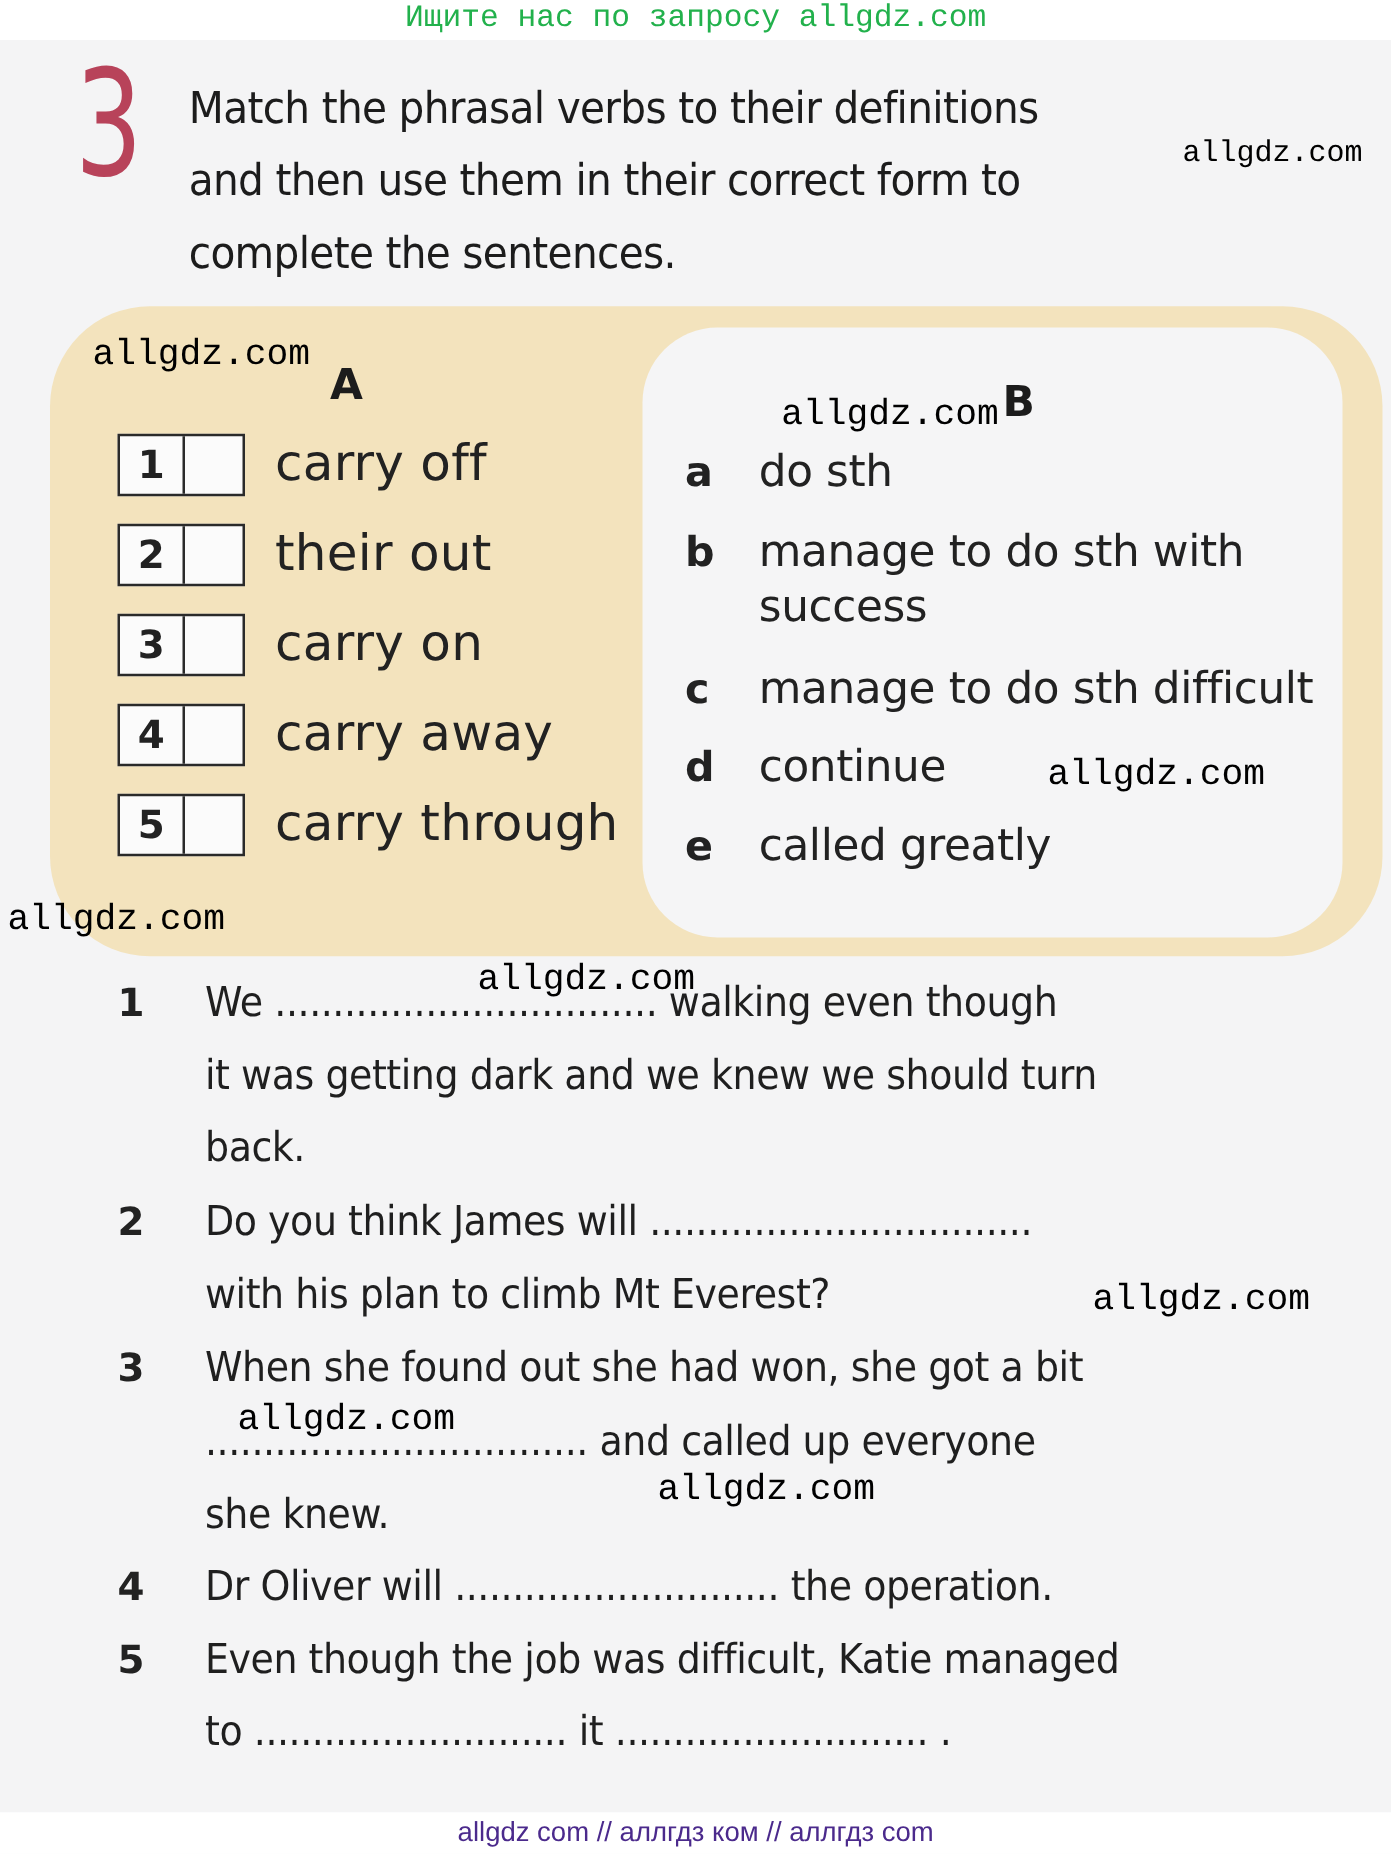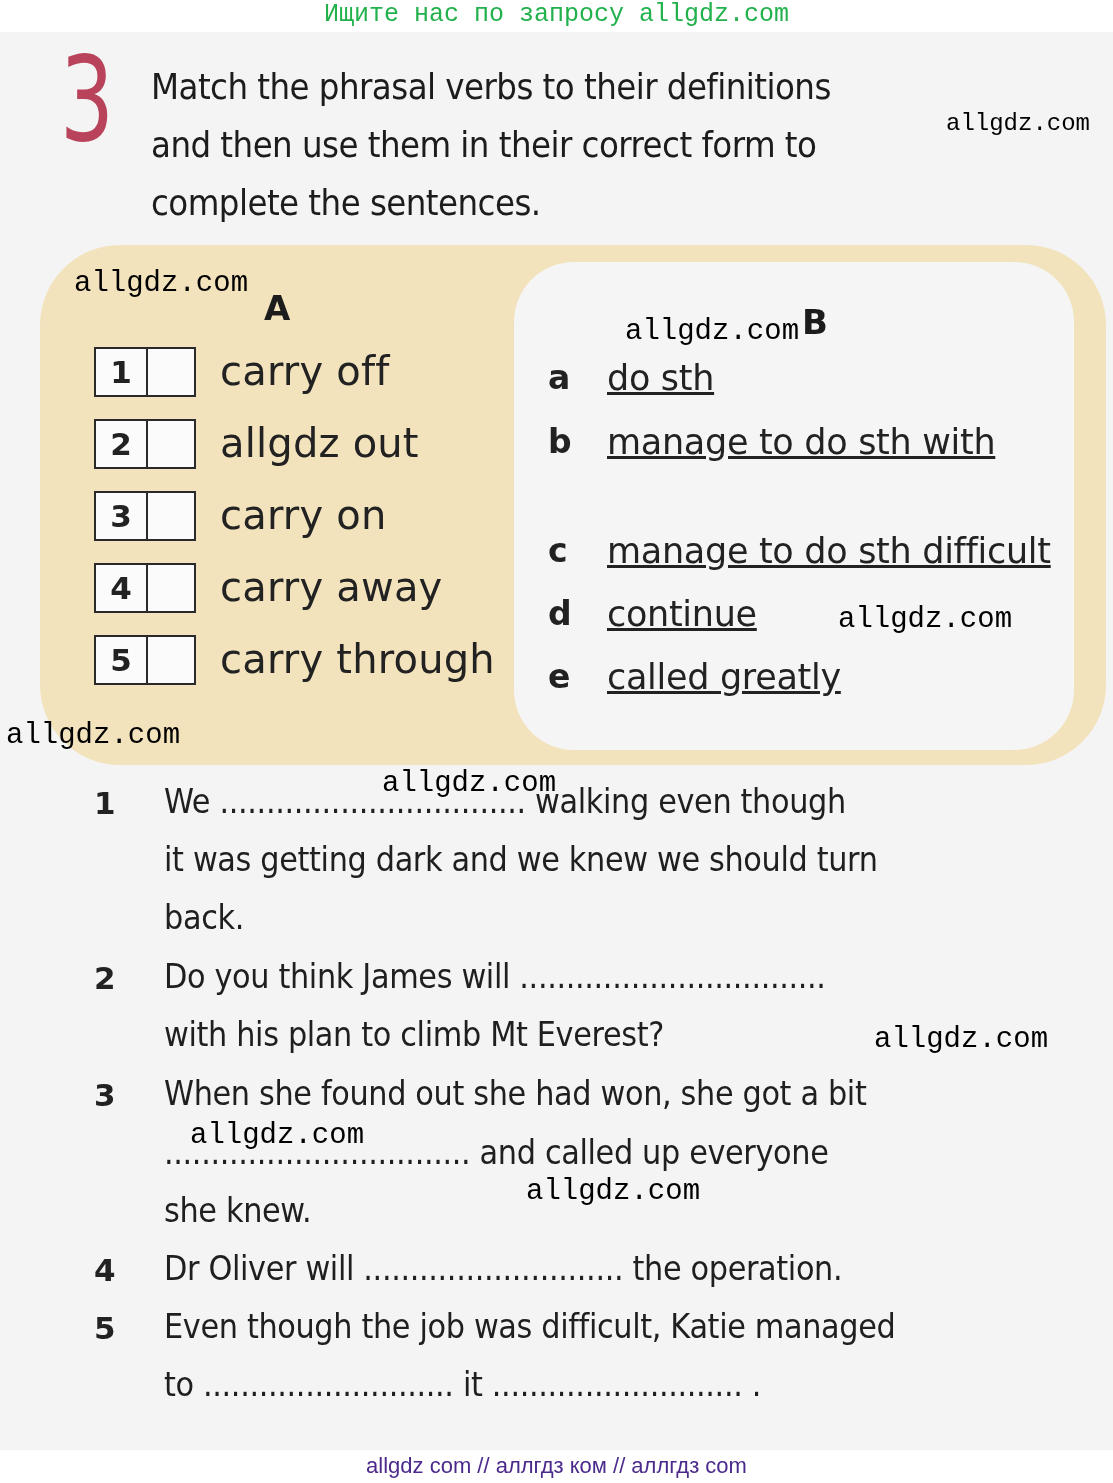--- a/index.html
+++ b/index.html
@@ -62,21 +62,21 @@
     .a-label {
       position: absolute; left: 126px; top: -2px; white-space: nowrap;
       font-size: 40px; line-height: 52px; color: #222; letter-spacing: 0.2px;
     }
     .b-row { position: absolute; left: 548px; }
     .b-letter {
       position: absolute; left: 0; top: 0; font-size: 33px; font-weight: bold; line-height: 44px; color: #222;
     }
     .b-text {
       position: absolute; left: 59px; top: 0; width: 460px;
-      font-size: 35px; line-height: 44px; color: #222; letter-spacing: -0.3px; text-decoration: underline;
+      font-size: 35px; line-height: 44px; color: #222; letter-spacing: -0.3px;
     }
     .sentence-num {
       position: absolute; left: 94px; font-size: 31px; font-weight: bold; color: #222;
     }
     .sentence-line {
       position: absolute; left: 164px; white-space: nowrap;
       font-size: 33px; color: #1f1f1f; letter-spacing: -0.4px;
       transform: scaleX(0.92); transform-origin: left top;
     }
     .wm {
@@ -110,21 +110,21 @@
     <div class="num">1</div>
     <div class="answer"></div>
   </div>
   <div class="a-label">carry off</div>
 </div>
 <div class="a-row" style="top:419px;">
   <div class="num-box">
     <div class="num">2</div>
     <div class="answer"></div>
   </div>
-  <div class="a-label">allgdz out</div>
+  <div class="a-label">their out</div>
 </div>
 <div class="a-row" style="top:491px;">
   <div class="num-box">
     <div class="num">3</div>
     <div class="answer"></div>
   </div>
   <div class="a-label">carry on</div>
 </div>
 <div class="a-row" style="top:563px;">
   <div class="num-box">
@@ -144,20 +144,21 @@
 <div class="b-row" style="top:356px;">
   <div class="b-letter">a</div>
   <div class="b-text">
     <div>do sth</div>
   </div>
 </div>
 <div class="b-row" style="top:420px;">
   <div class="b-letter">b</div>
   <div class="b-text">
     <div>manage to do sth with</div>
+    <div>success</div>
   </div>
 </div>
 <div class="b-row" style="top:529px;">
   <div class="b-letter">c</div>
   <div class="b-text">
     <div>manage to do sth difficult</div>
   </div>
 </div>
 <div class="b-row" style="top:592px;">
   <div class="b-letter">d</div>

